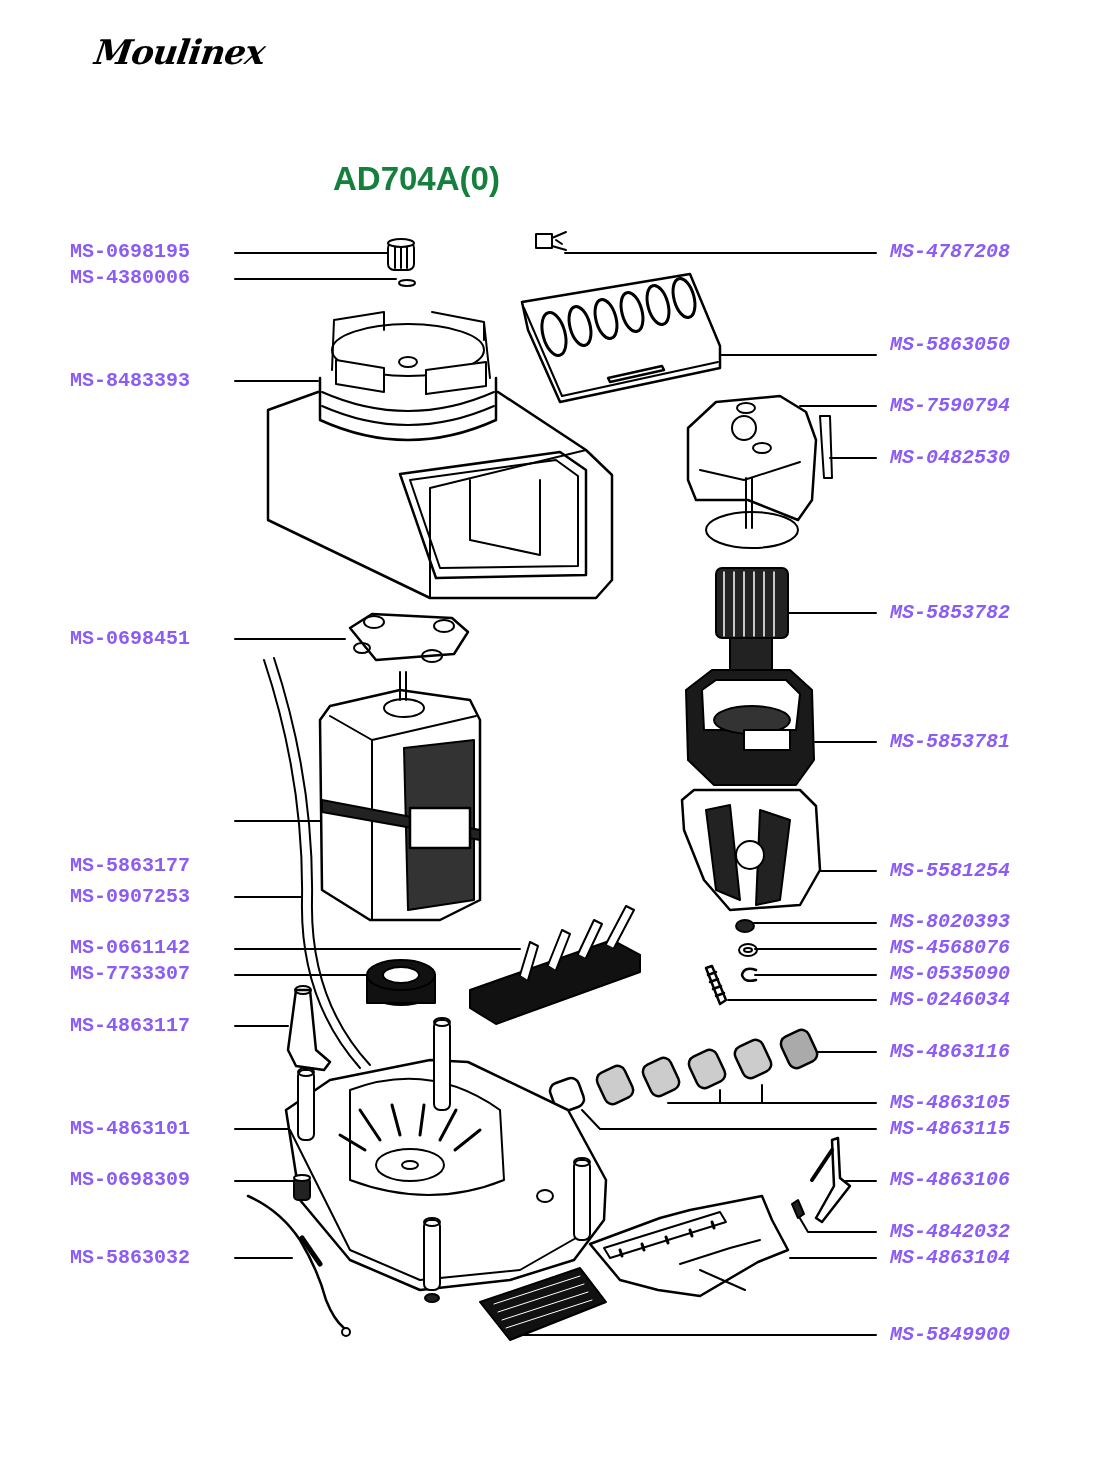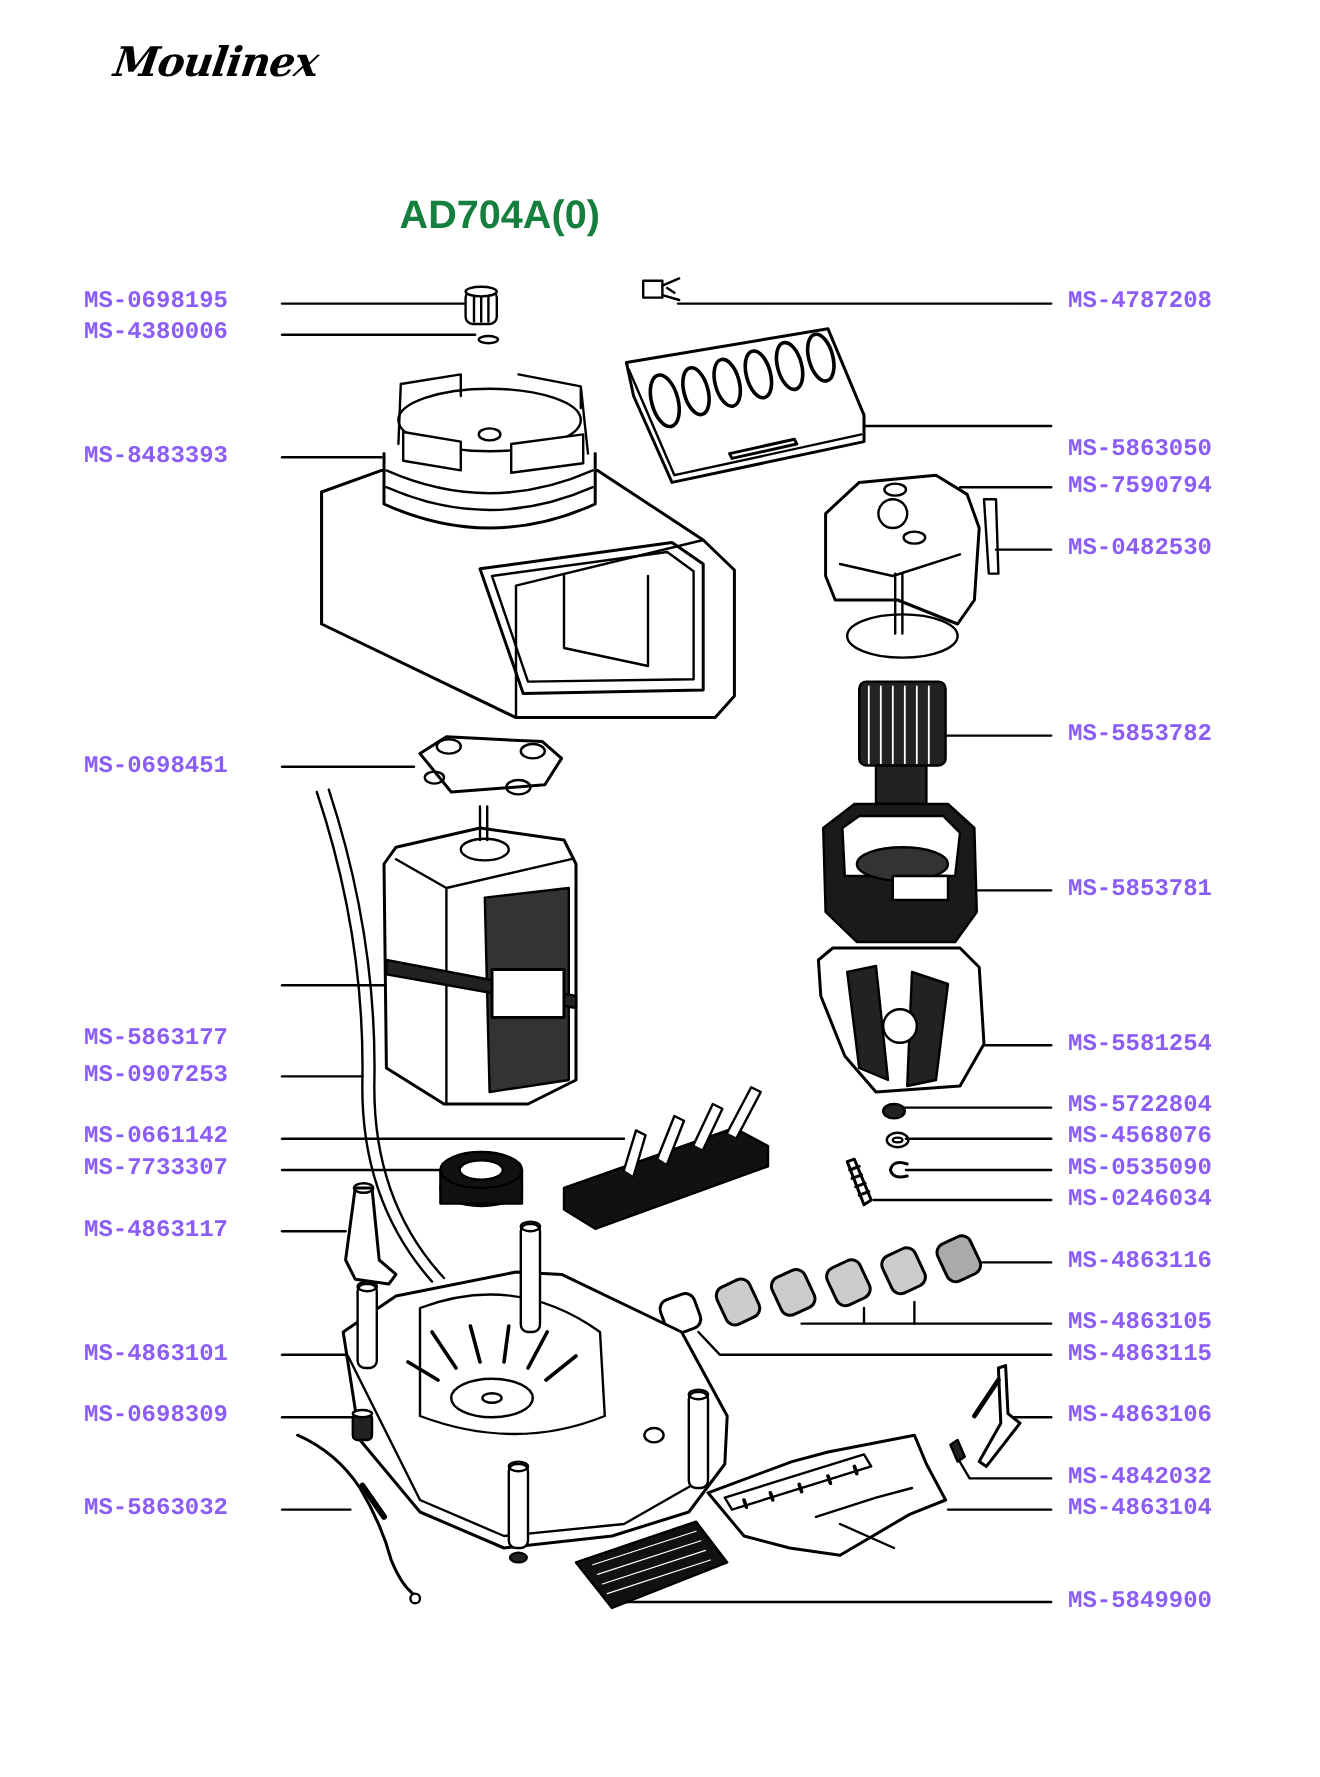--- a/index.html
+++ b/index.html
@@ -1,21 +1,21 @@
 <!DOCTYPE html>
 <html><head>
 <meta charset="utf-8">
 <style>
   html, body { margin: 0; padding: 0; background: #ffffff; }
   body { width: 1100px; height: 1481px; position: relative; overflow: hidden; font-family: "Liberation Sans", sans-serif; }
   .logo { position: absolute; left: 95px; top: 32px; font-family: "DejaVu Serif", serif; font-style: italic; font-weight: bold; font-size: 34px; letter-spacing: -1px; color: #000; transform: skewX(-8deg); }
   .title { position: absolute; left: 333px; top: 160px; font-family: "Liberation Sans", sans-serif; font-weight: bold; font-size: 33px; color: #15803d; }
   .label { position: absolute; font-family: "Liberation Mono", monospace; font-weight: bold; font-size: 20px; color: #8b5cf6; line-height: 20px; white-space: nowrap; }
   .label.left { left: 70px; }
-  .label.right { left: 890px; }
+  .label.right { left: 890px; font-style: italic; }
   svg.diagram { position: absolute; left: 0; top: 0; width: 1100px; height: 1481px; }
   svg.diagram * { vector-effect: non-scaling-stroke; }
 </style>
 </head>
 <body>
 
 <div class="logo">Moulinex</div>
 <div class="title">AD704A(0)</div>
 
 <div class="label left" style="top:242px">MS-0698195</div>
@@ -25,27 +25,27 @@
 <div class="label left" style="top:856px">MS-5863177</div>
 <div class="label left" style="top:887px">MS-0907253</div>
 <div class="label left" style="top:938px">MS-0661142</div>
 <div class="label left" style="top:964px">MS-7733307</div>
 <div class="label left" style="top:1016px">MS-4863117</div>
 <div class="label left" style="top:1119px">MS-4863101</div>
 <div class="label left" style="top:1170px">MS-0698309</div>
 <div class="label left" style="top:1248px">MS-5863032</div>
 
 <div class="label right" style="top:242px">MS-4787208</div>
-<div class="label right" style="top:365px">MS-5863050</div>
+<div class="label right" style="top:335px">MS-5863050</div>
 <div class="label right" style="top:396px">MS-7590794</div>
 <div class="label right" style="top:448px">MS-0482530</div>
 <div class="label right" style="top:603px">MS-5853782</div>
 <div class="label right" style="top:732px">MS-5853781</div>
 <div class="label right" style="top:861px">MS-5581254</div>
-<div class="label right" style="top:912px">MS-5722804</div>
+<div class="label right" style="top:912px">MS-8020393</div>
 <div class="label right" style="top:938px">MS-4568076</div>
 <div class="label right" style="top:964px">MS-0535090</div>
 <div class="label right" style="top:990px">MS-0246034</div>
 <div class="label right" style="top:1042px">MS-4863116</div>
 <div class="label right" style="top:1093px">MS-4863105</div>
 <div class="label right" style="top:1119px">MS-4863115</div>
 <div class="label right" style="top:1170px">MS-4863106</div>
 <div class="label right" style="top:1222px">MS-4842032</div>
 <div class="label right" style="top:1248px">MS-4863104</div>
 <div class="label right" style="top:1325px">MS-5849900</div>

